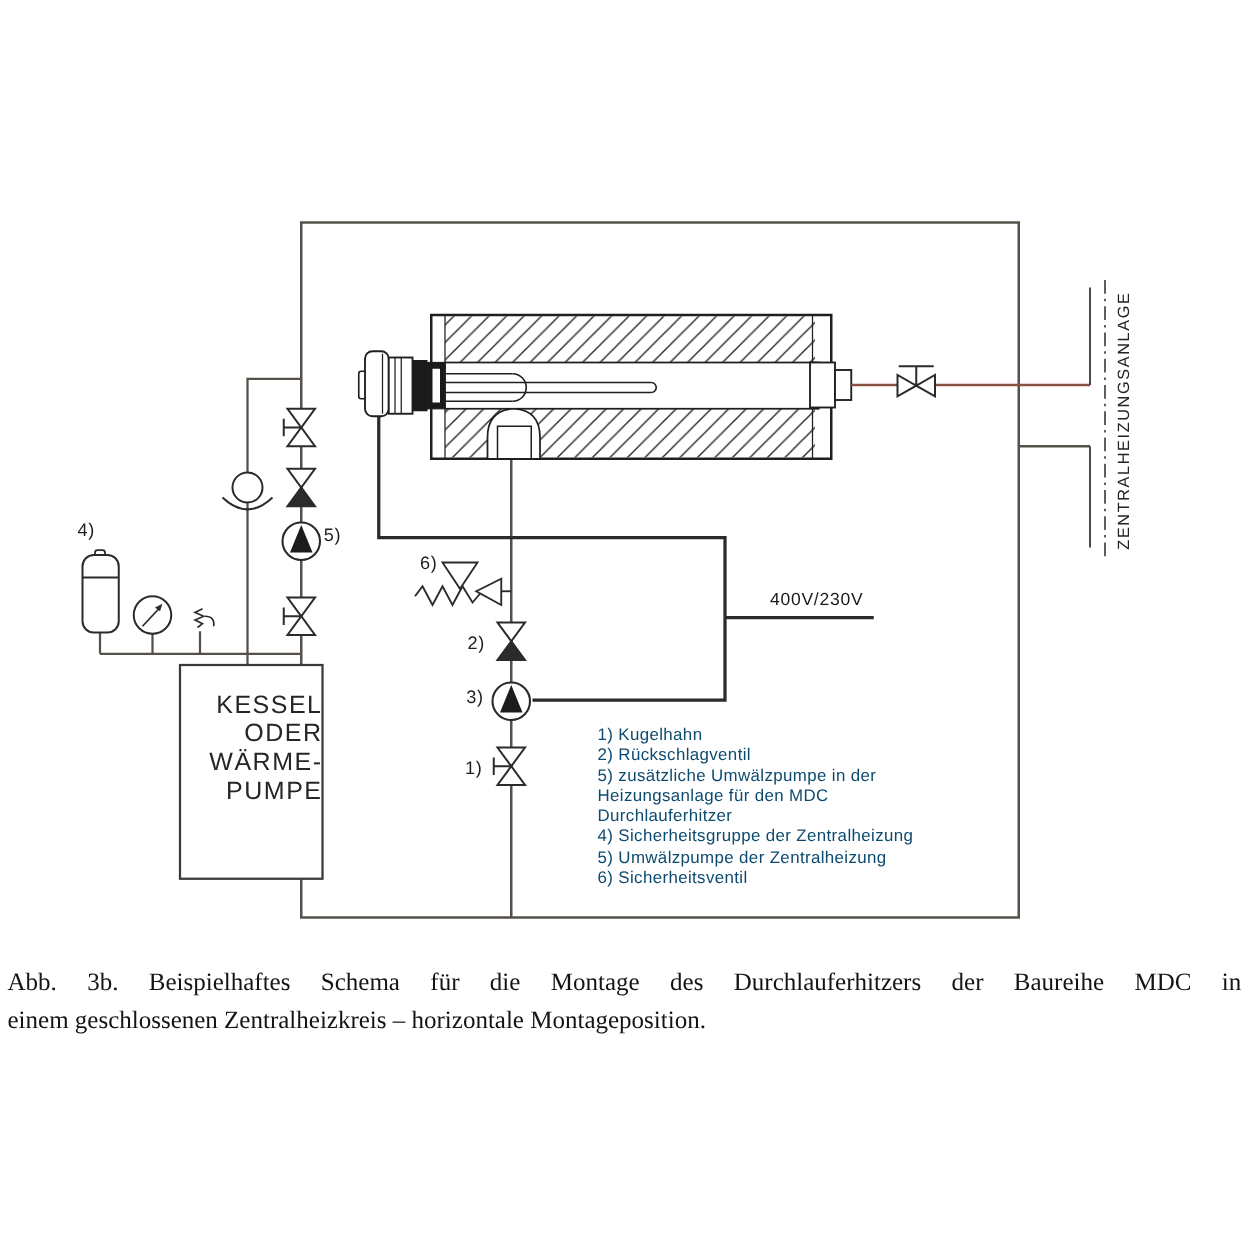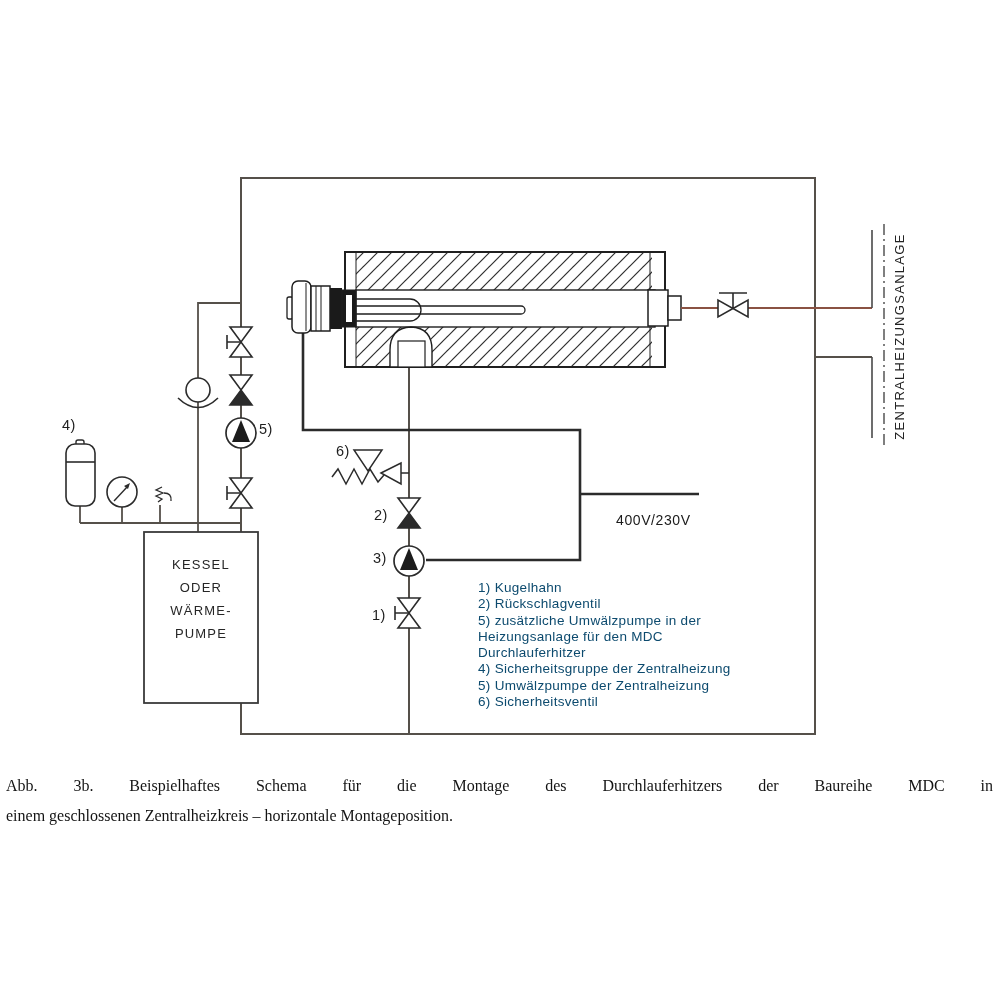--- a/index.html
+++ b/index.html
@@ -8,40 +8,40 @@
     font-family:"Liberation Sans", sans-serif; color:#222;
     overflow:hidden;
   }
   #diagram-svg { position:absolute; left:0; top:0; }
   .lbl {
     position:absolute; font-size:14.5px; color:#1e1e1e; letter-spacing:0.5px;
     white-space:nowrap;
   }
   #kessel-text {
     position:absolute; left:144px; top:553px; width:114px;
-    text-align:center; font-size:13px; line-height:23px; letter-spacing:1.2px;
+    text-align:right; font-size:20px; line-height:23px; letter-spacing:1.2px;
     color:#262626;
   }
   #legend {
     position:absolute; left:478px; top:580px; font-size:13.5px;
     line-height:16.3px; letter-spacing:0.3px; color:#0c4a6e;
   }
   #voltage-label {
     position:absolute; left:616px; top:471px; font-size:14px;
-    letter-spacing:0.6px; color:#1a1a1a;margin-top:41px;
+    letter-spacing:0.6px; color:#1a1a1a;
   }
   #boundary-label {
     position:absolute; left:789px; top:329px; width:220px; height:15px;
     transform:rotate(-90deg); transform-origin:center center;
     text-align:center; font-size:13px; letter-spacing:1.3px; color:#222;
     white-space:nowrap;
   }
   #caption {
     position:absolute; left:6px; top:771px; width:987px;
-    font-family:"Liberation Serif", serif; font-size:16px; color:#141414;
+    font-family:"Liberation Serif", serif; font-size:20px; color:#141414;
     line-height:30px;
   }
   #caption .j { text-align:justify; text-align-last:justify; }
 </style>
 </head>
 <body>
 
 <div id="stage">
 
   <svg id="diagram-svg" width="1000" height="765" viewBox="0 0 1000 765">

